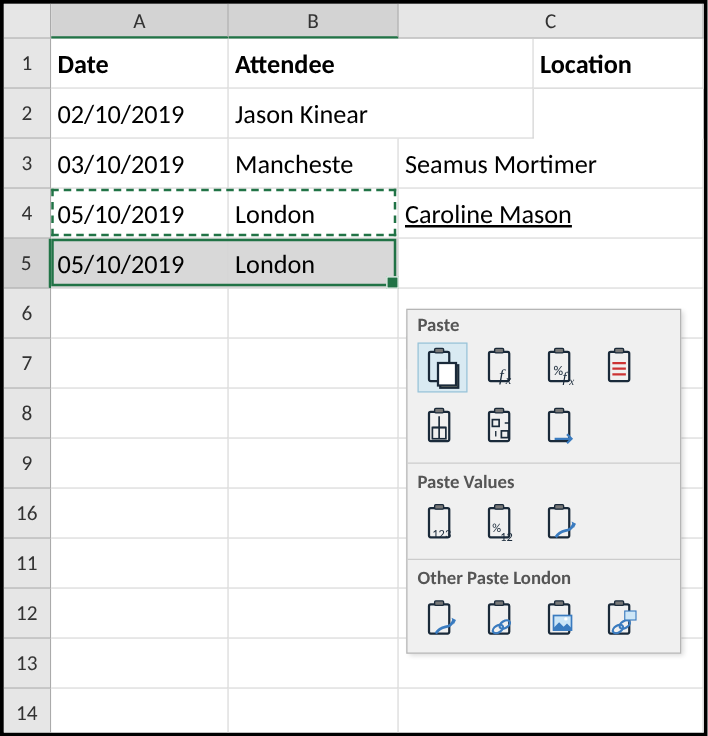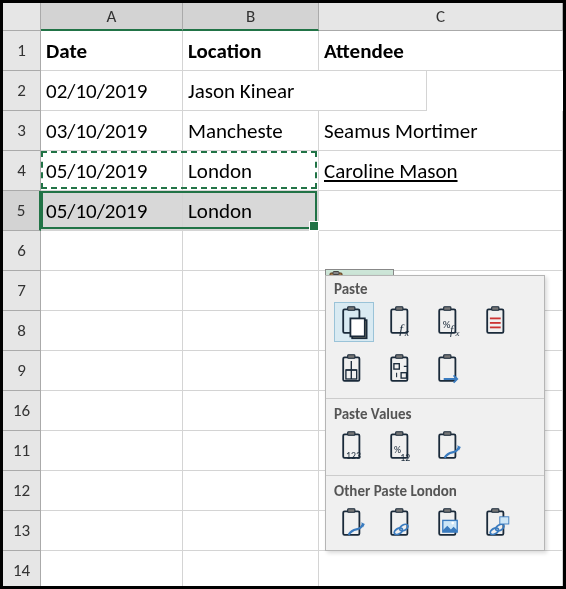--- a/index.html
+++ b/index.html
@@ -186,22 +186,22 @@
       <div class="row-head" style="height: 40px;">9</div>
       <div class="row-head" style="height: 40px;">16</div>
       <div class="row-head" style="height: 40px;">11</div>
       <div class="row-head" style="height: 40px;">12</div>
       <div class="row-head" style="height: 40px;">13</div>
       <div class="row-head" style="height: 40px;">14</div>
     </div>
   <div class="cells" id="cells">
       <div class="row">
         <div class="cell bold" style="width: 142px; height: 40px;">Date</div>
+        <div class="cell bold overflow" style="width: 244px; height: 40px;">Attendee</div>
         <div class="cell bold" style="width: 136px; height: 40px;">Location</div>
-        <div class="cell bold overflow" style="width: 244px; height: 40px;">Attendee</div>
       </div>
       <div class="row">
         <div class="cell" style="width: 142px; height: 40px;">02/10/2019</div>
         <div class="cell overflow" style="width: 244px; height: 40px;">Jason Kinear</div>
       </div>
       <div class="row">
         <div class="cell" style="width: 142px; height: 40px;">03/10/2019</div>
         <div class="cell" style="width: 136px; height: 40px;">Mancheste</div>
         <div class="cell overflow" style="width: 244px; height: 40px;">Seamus Mortimer</div>
       </div>
@@ -270,21 +270,21 @@
       <svg viewBox="0 0 20 22" width="20" height="22">
         <rect x="3" y="2" width="12" height="17" rx="1" fill="#a67c52" stroke="#5b3a1a"></rect>
         <rect x="6" y="0.5" width="6" height="3" rx="1" fill="#888" stroke="#444"></rect>
         <rect x="8" y="7" width="10" height="14" fill="#fff" stroke="#333"></rect>
       </svg>
     </span>
     <span>(Ctrl)</span>
     <span class="caret"></span>
   </div>
 
-  <div class="panel" id="panel" style="left: 322px; top: 272px;">
+  <div class="panel" id="panel" style="left: 322px; top: 244px;">
       <div class="section-title">Paste</div>
       <div class="icon-row">
         <div class="icon-btn hover">
           <svg viewBox="0 0 40 40" width="36" height="36">
     <rect x="8" y="6" width="18" height="26" rx="1.5" fill="none" stroke="#1a2a3a" stroke-width="2"></rect>
     <rect x="13" y="3" width="8" height="4" rx="1" fill="#777" stroke="#1a2a3a" stroke-width="1.2"></rect>
     <rect x="18" y="18" width="16" height="20" fill="#ffedb3" stroke="#1a2a3a" stroke-width="2"></rect>
             <rect x="16" y="16" width="16" height="20" fill="#fff" stroke="#1a2a3a" stroke-width="2"></rect>
   </svg>
         </div>

